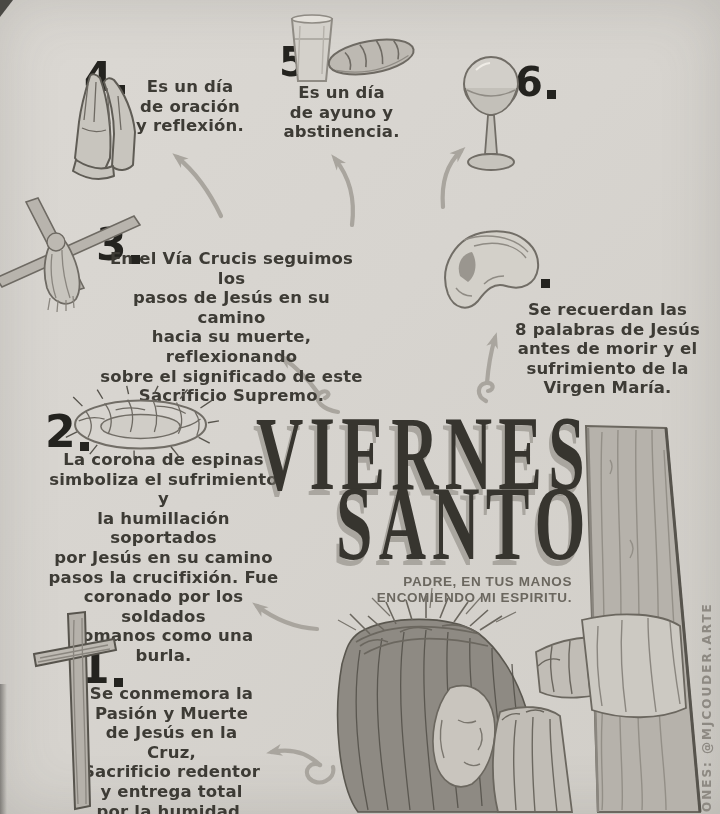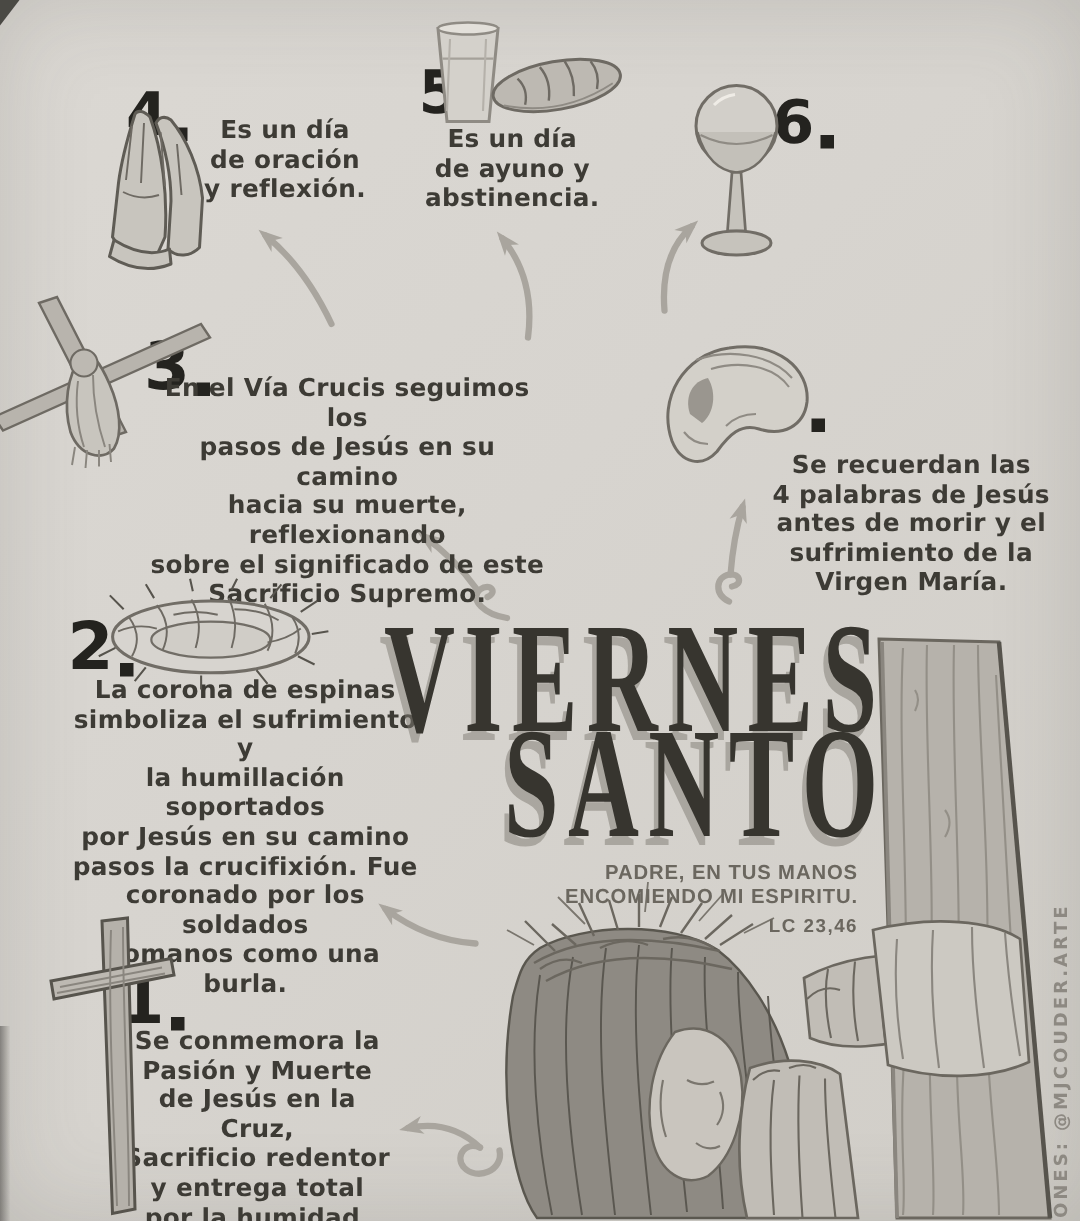--- a/index.html
+++ b/index.html
@@ -146,21 +146,20 @@
       <path d="M60,196 L42,178 M100,188 L102,168 M136,194 L152,176 M26,210 L8,200 M166,202 L186,192"></path>
     </g>
   </svg>
 
   <div class="title" style="left:256px; top:401px;">VIERNES</div>
   <div class="title" style="left:336px; top:471px;">SANTO</div>
 
   <div class="quote">
     <div>PADRE, EN TUS MANOS</div>
     <div>ENCOMIENDO MI ESPIRITU.</div>
-    <div class="ref">LC 23,46</div>
   </div>
 
   <svg class="icon" style="left:52px; top:70px;" viewBox="0 0 95 112" width="95" height="112">
     <g stroke="#5f5c55" stroke-width="2" fill="#c8c5be" stroke-linejoin="round" stroke-linecap="round">
       <path d="M38 6 C33 22 29 36 27 52 L23 88 C29 98 40 105 50 106 L58 88 C60 60 56 30 48 8 C44 4 40 3 38 6 Z"></path>
       <path d="M52 12 C58 28 62 46 62 64 L60 96 C66 102 75 101 81 95 L83 62 C81 42 72 22 62 10 C58 7 54 8 52 12 Z"></path>
       <path d="M24 90 Q45 103 61 96 L62 106 Q42 114 21 101 Z"></path>
     </g>
     <g stroke="#6e6a63" stroke-width="1.3" fill="none">
       <path d="M36 14 L32 50 M44 12 L42 52 M55 18 L58 54 M66 26 L69 60 M30 58 Q42 64 54 60"></path>
@@ -236,21 +235,21 @@
       <path d="M40 22 C60 16 82 20 92 34"></path>
       <path d="M50 60 Q58 52 70 52"></path>
       <path d="M22 64 Q28 72 38 72"></path>
     </g>
   </svg>
   <div class="num small" style="left:511px; top:253px;">
     <span>7</span>
       <span class="sq"></span>
   </div>
   <div class="ptext" style="left:515px; top:300px; width:185px;">Se recuerdan las
-4 palabras de Jesús
+8 palabras de Jesús
 antes de morir y el
 sufrimiento de la
 Virgen María.</div>
 
   <div class="num big" style="left:45px; top:410px; z-index:2;">
     <span>2</span>
       <span class="sq"></span>
   </div>
   <svg class="icon" style="left:60px; top:384px; z-index:3;" viewBox="-8 -8 171 90" width="162" height="83">
     <ellipse cx="77" cy="36" rx="71" ry="26" fill="#d7d4cf" stroke="#716d66" stroke-width="2.2"></ellipse>

